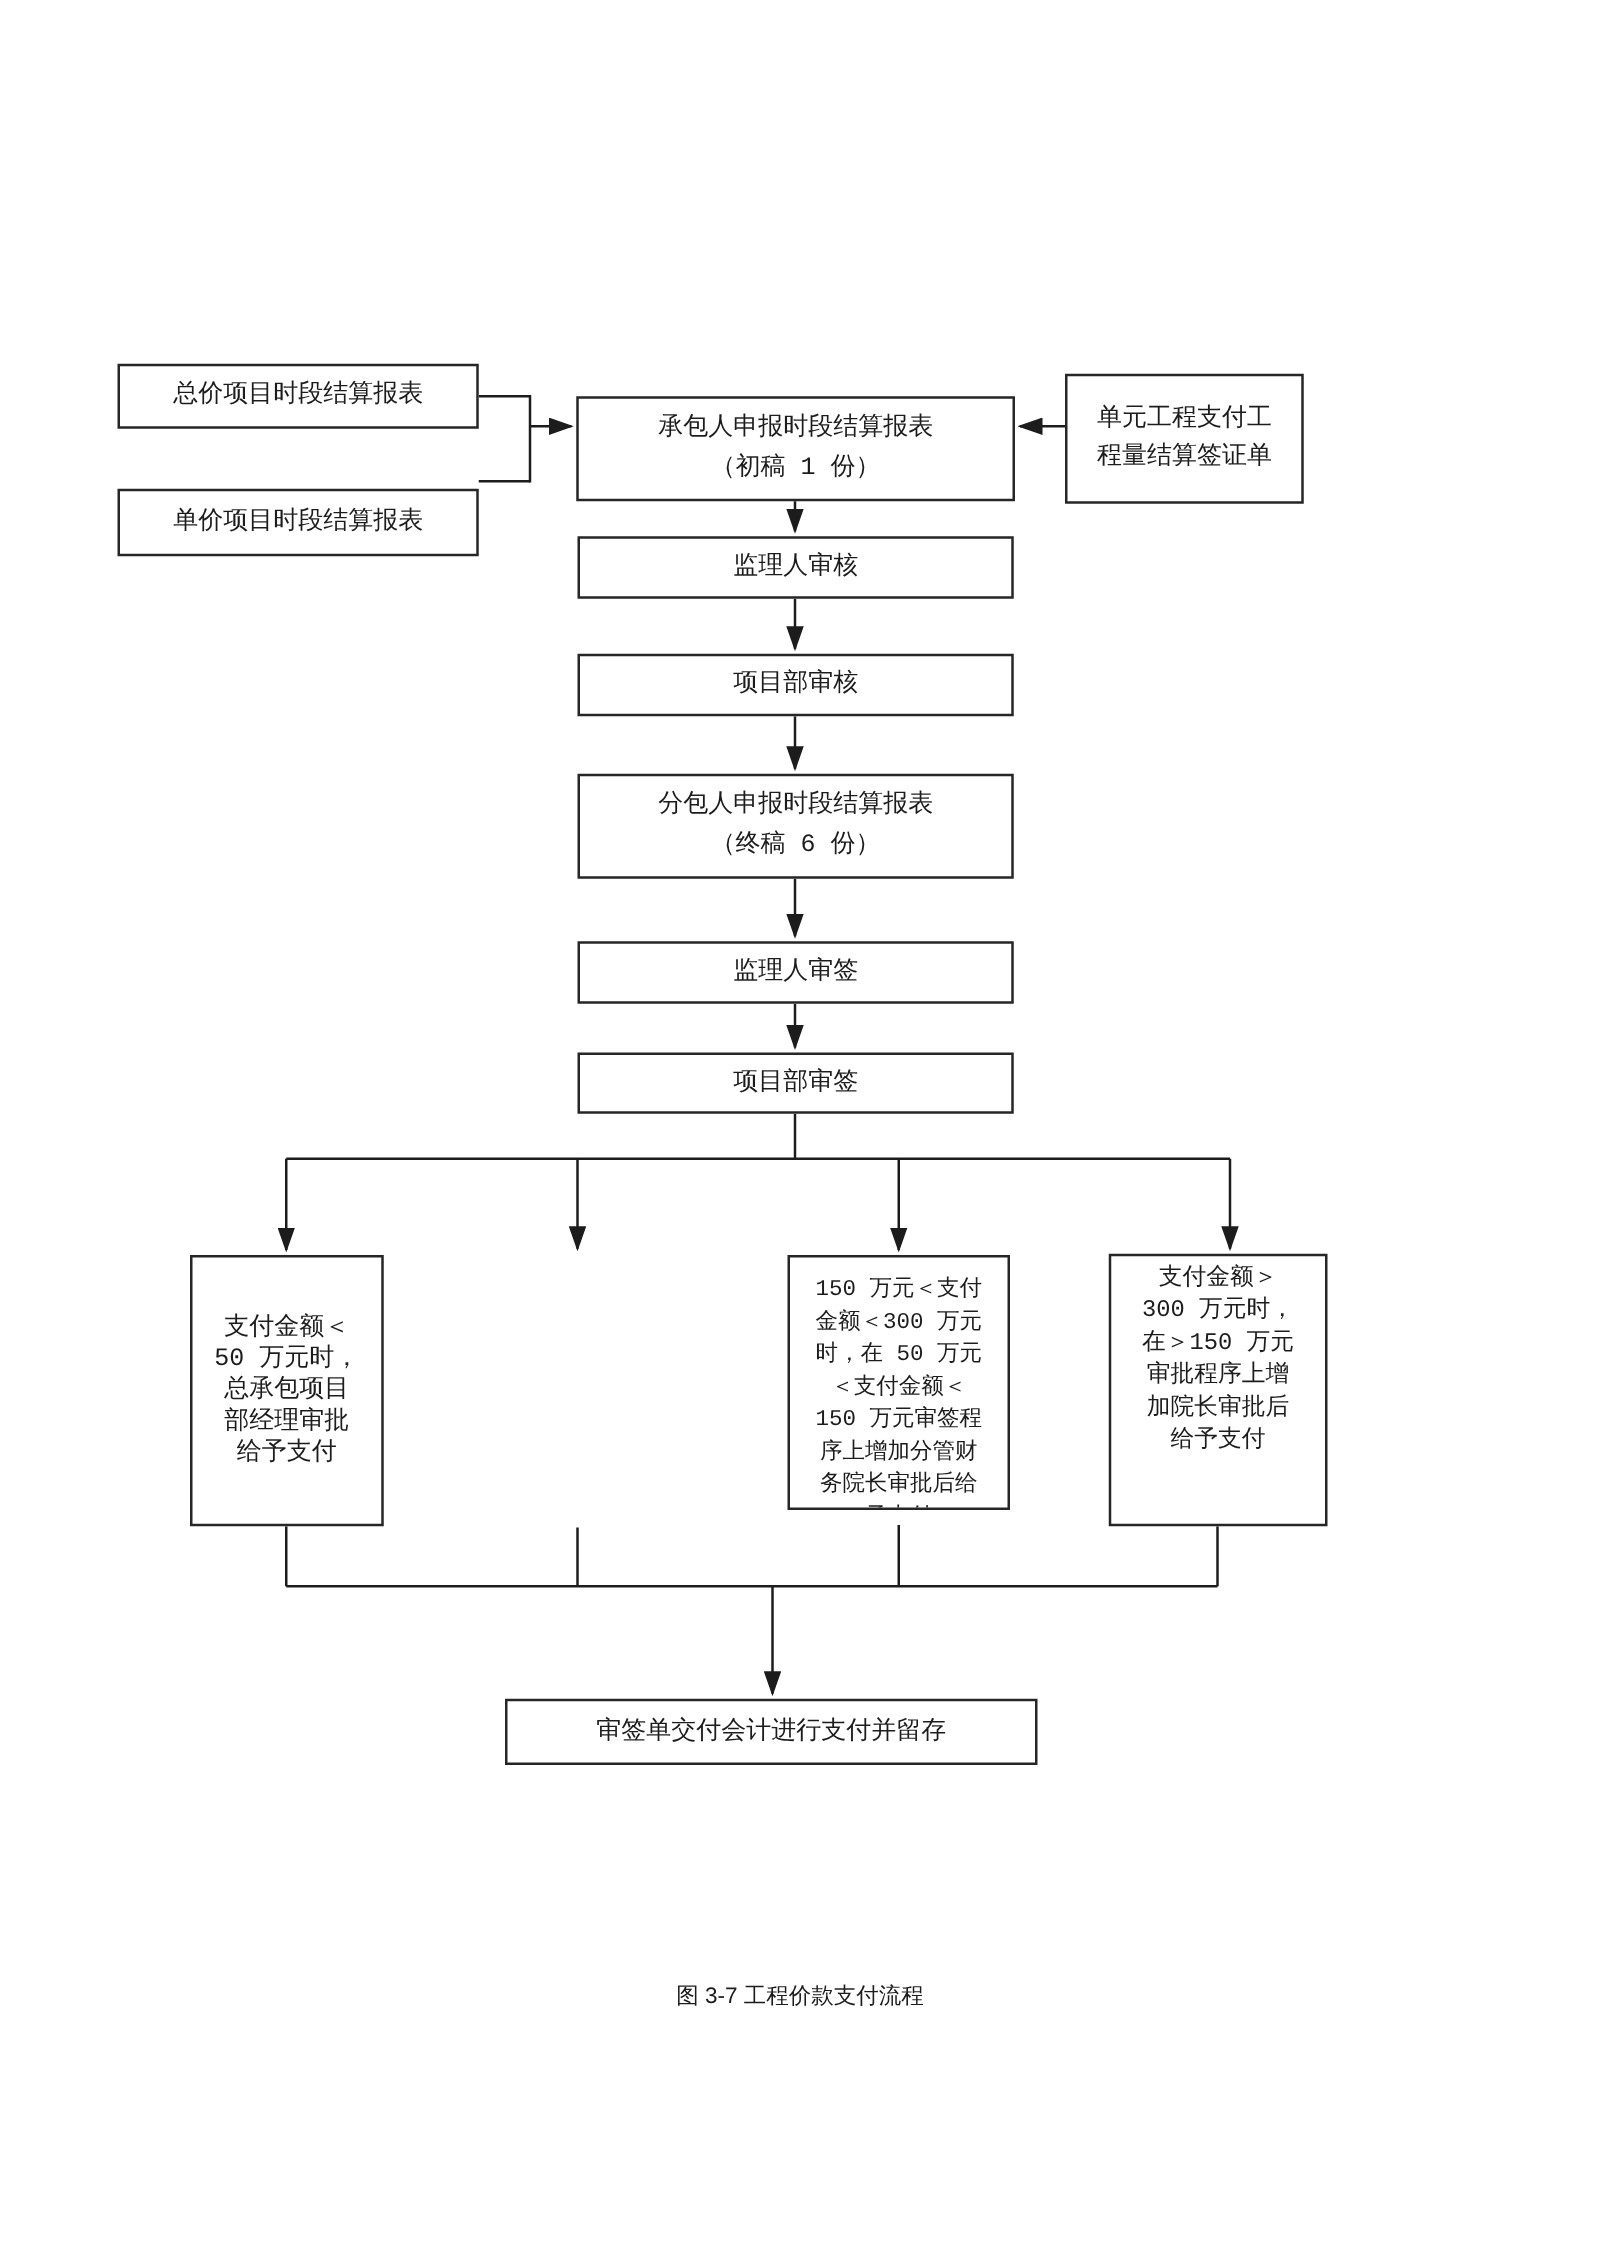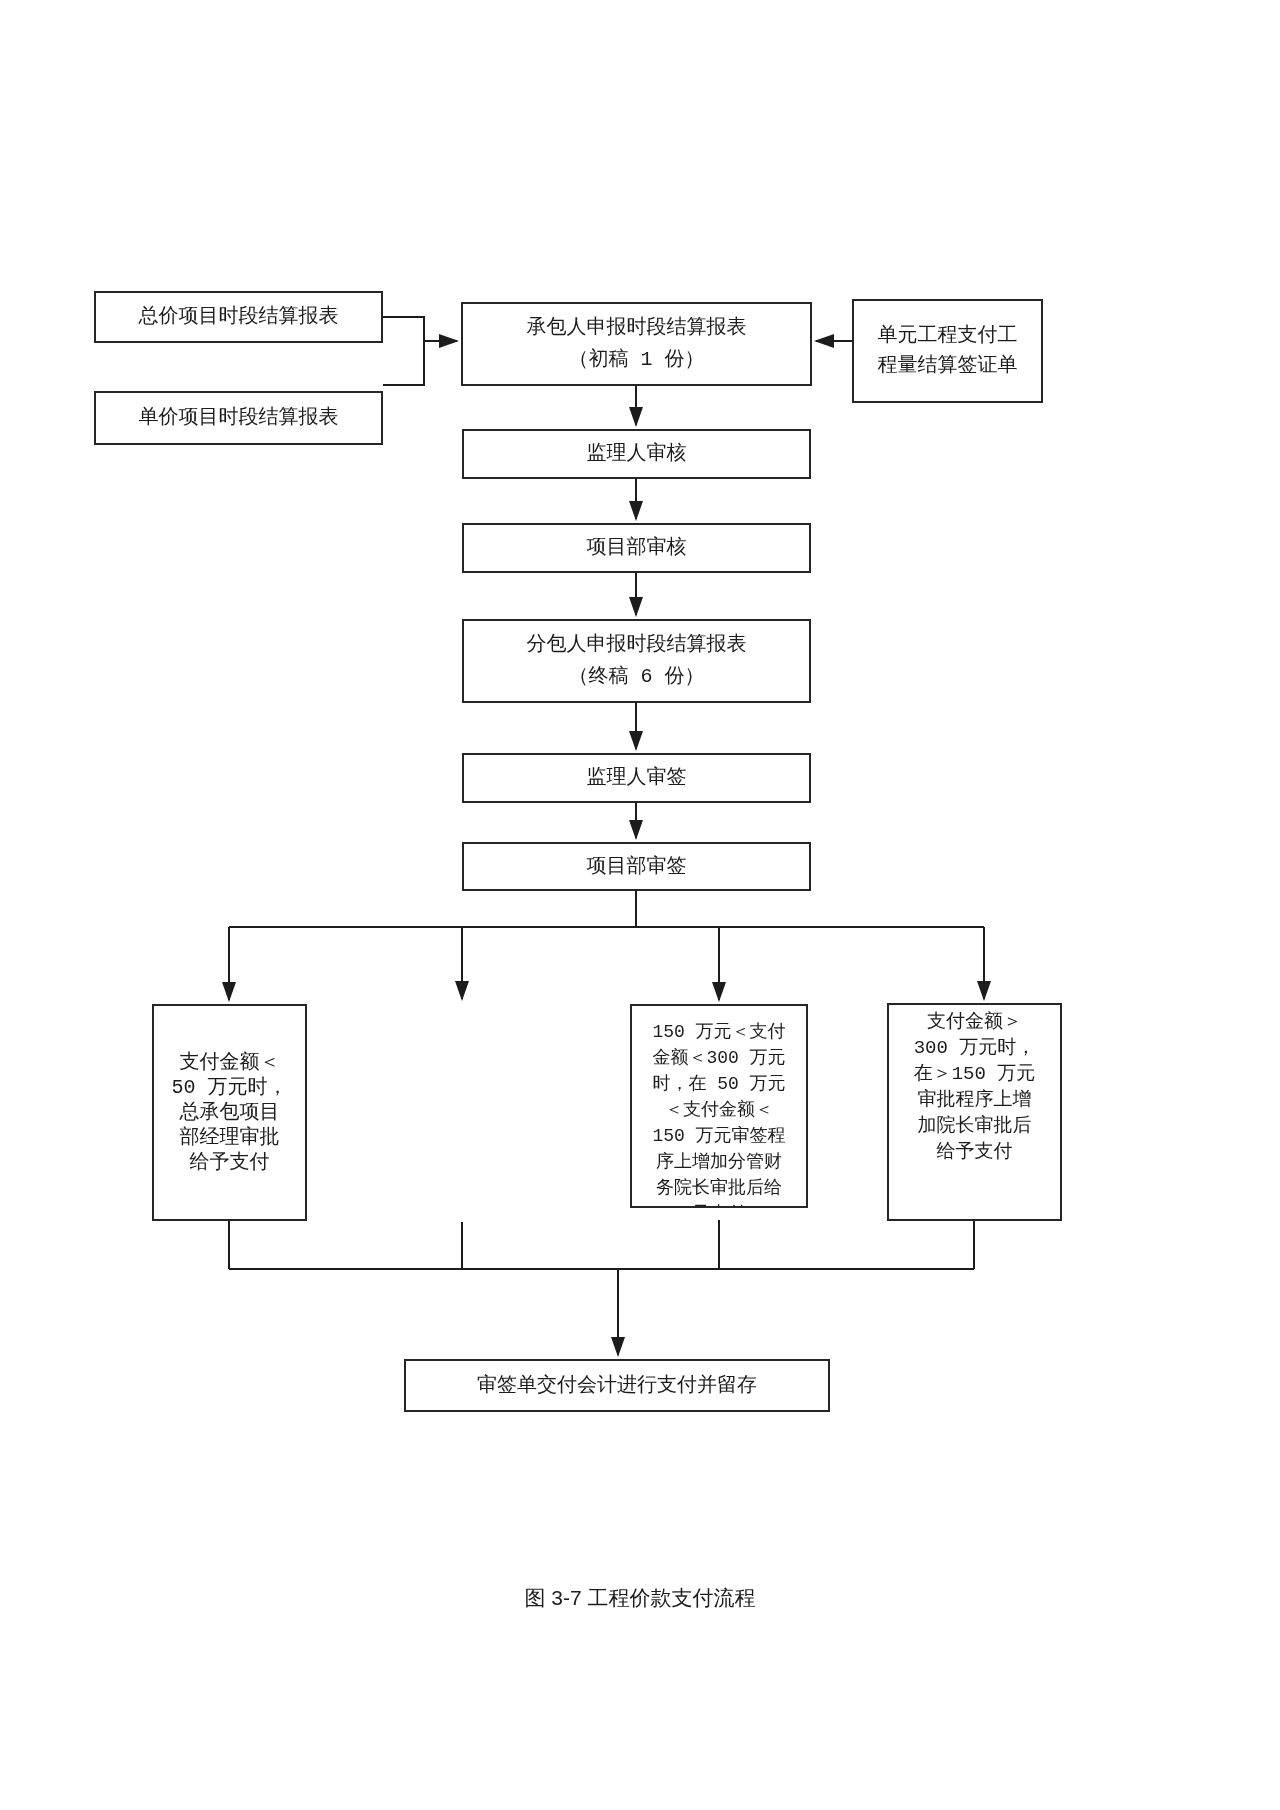--- a/index.html
+++ b/index.html
@@ -44,41 +44,41 @@
     align-items: center;
     justify-content: center;
     text-align: center;
     font-size: 20px;
     line-height: 1.4;
     white-space: pre-line;
     font-family: Liberation Mono, monospace;
   }
   .n-total        { left: 94px;  top: 291px;  width: 289px; height: 52px; }
   .n-unit         { left: 94px;  top: 358px;  width: 289px; height: 54px; margin-top: 33px; }
-  .n-contractor   { left: 461px; top: 302px;  width: 351px; height: 84px; line-height: 32px; }
+  .n-contractor   { left: 461px; top: 317px;  width: 351px; height: 84px; line-height: 32px; }
   .n-cert         { left: 852px; top: 299px;  width: 191px; height: 104px; line-height: 30px; }
   .n-sup-review   { left: 462px; top: 429px;  width: 349px; height: 50px; }
   .n-proj-review  { left: 462px; top: 523px;  width: 349px; height: 50px; }
   .n-subcontract  { left: 462px; top: 619px;  width: 349px; height: 84px; line-height: 32px; }
   .n-sup-sign     { left: 462px; top: 753px;  width: 349px; height: 50px; }
   .n-proj-sign    { left: 462px; top: 842px;  width: 349px; height: 49px; }
   .n-b1           { left: 152px; top: 1004px; width: 155px; height: 217px; font-size: 20px; line-height: 25px; }
   .n-b2           { left: 365px; top: 1003px; width: 193px; height: 219px; font-size: 18px; line-height: 26px; }
   .n-b3           { left: 630px; top: 1004px; width: 178px; height: 204px; font-size: 18px; line-height: 26px;
                     align-items: flex-start; padding-top: 13px; overflow: hidden; }
   .n-b4           { left: 887px; top: 1003px; width: 175px; height: 218px; font-size: 19px; line-height: 26px;
                     align-items: flex-start; padding-top: 4px; }
   .n-final        { left: 404px; top: 1359px; width: 426px; height: 53px; }
   .figure-caption {
     position: absolute;
     left: 0;
     top: 1584px;
     width: 1280px;
     text-align: center;
-    font-size: 21px;
+    font-size: 18px;
     color: #1c1c1c;
     white-space: pre;
   }
 </style>
 </head>
 <body>
 
 <div class="canvas">
 
   <svg class="connectors" viewBox="0 0 1280 1810" xmlns="http://www.w3.org/2000/svg">

